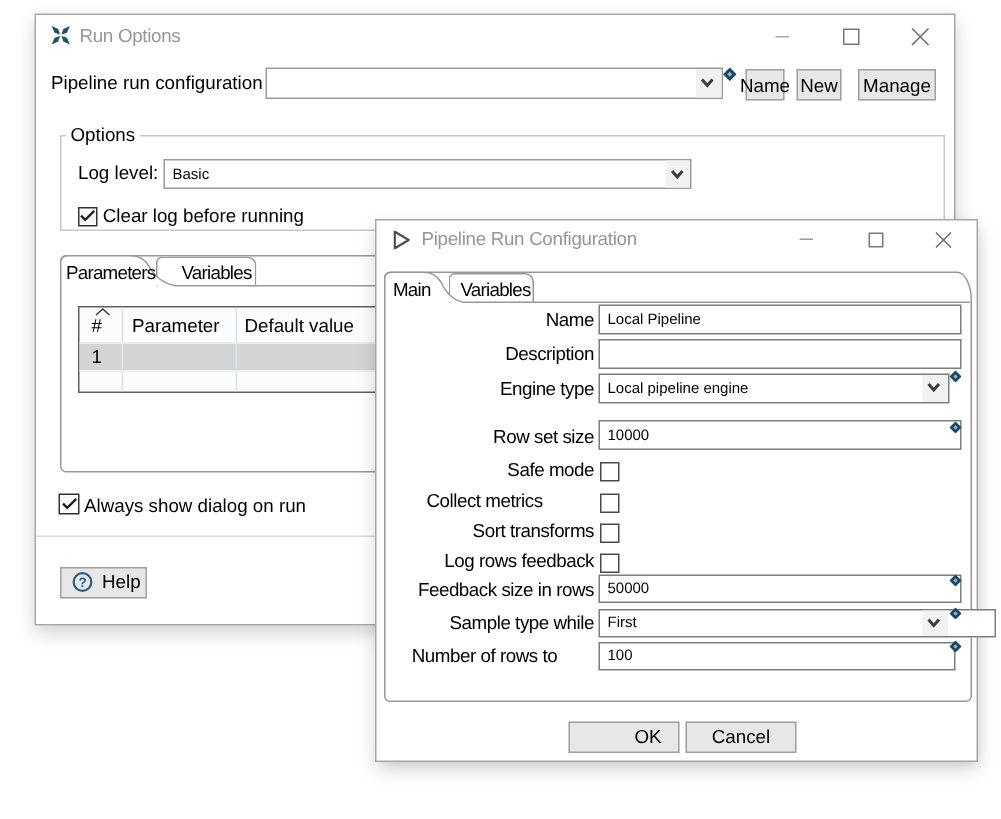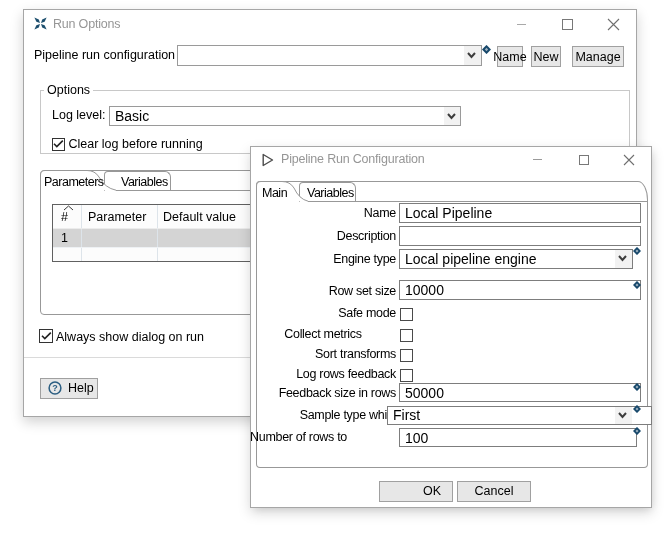--- a/index.html
+++ b/index.html
@@ -1,21 +1,21 @@
 <!DOCTYPE html>
 <html><head>
 <meta charset="utf-8">
 <style>
   html,body{margin:0;padding:0;width:667px;height:546px;background:#ffffff;
     font-family:"Liberation Sans",sans-serif;overflow:hidden;}
   .abs{position:absolute;}
   .lbl{position:absolute;font-size:12.5px;line-height:15px;color:#000;white-space:nowrap;}
   .ttl{position:absolute;font-size:12.5px;line-height:15px;color:#969696;white-space:nowrap;letter-spacing:-0.2px;}
   .inp{position:absolute;background:#fff;border:1px solid #9a9a9a;box-sizing:border-box;
-       font-size:14px;color:#000;white-space:nowrap;overflow:hidden;
+       font-size:10px;color:#000;white-space:nowrap;overflow:hidden;
        display:flex;align-items:center;padding-left:5px;}
   .btn{position:absolute;background:#e7e7e7;border:1px solid #a0a0a0;box-sizing:border-box;
        font-size:12.5px;color:#000;text-align:center;display:flex;align-items:center;justify-content:center;}
   .cb{position:absolute;width:13px;height:13px;background:#fff;border:1px solid #4a4a4a;box-sizing:border-box;}
   .dlg{position:absolute;background:#fff;border:1px solid #a6a6a6;box-sizing:border-box;}
   .inp2{border-color:#7d7d7d;}
   .tabt{letter-spacing:-0.5px;}
   .rlab{letter-spacing:-0.3px;}
 </style>
 </head>
@@ -155,31 +155,31 @@
 <div class="cb" style="left:399.5px;top:369px;"></div>
 
 <div class="lbl rlab" style="left:250px;top:386px;width:146px;text-align:right;">Feedback size in rows</div>
 <div class="inp inp2" style="left:399px;top:383px;width:242px;height:19px;">50000</div>
 <svg class="abs" style="left:633px;top:382.5px;" width="8" height="8" viewBox="0 0 10 10">
   <rect x="1.4" y="1.4" width="7.2" height="7.2" fill="#17486b" transform="rotate(45 5 5)"></rect>
   <rect x="3.7" y="3.7" width="2.6" height="2.6" fill="#9fb2c0" transform="rotate(45 5 5)"></rect>
 </svg>
 
 <div class="lbl rlab" style="left:250px;top:408px;width:146px;text-align:right;">Sample type while</div>
-<div class="inp inp2" style="left:387px;top:405.5px;width:265px;height:19px;">First</div>
+<div class="inp inp2" style="left:399px;top:405.5px;width:265px;height:19px;">First</div>
 <div class="abs" style="left:615px;top:406.5px;width:17px;height:17px;background:#f2f2f2;"></div>
 <svg class="abs" style="left:618px;top:411.5px;" width="9" height="7" viewBox="0 0 9 7">
   <path d="M1,1 L4.5,5 L8,1" stroke="#3d3d3d" stroke-width="2" fill="none"></path>
 </svg>
 <svg class="abs" style="left:633px;top:404.5px;" width="8" height="8" viewBox="0 0 10 10">
   <rect x="1.4" y="1.4" width="7.2" height="7.2" fill="#17486b" transform="rotate(45 5 5)"></rect>
   <rect x="3.7" y="3.7" width="2.6" height="2.6" fill="#9fb2c0" transform="rotate(45 5 5)"></rect>
 </svg>
 
-<div class="lbl rlab" style="left:250px;top:430px;width:146px;text-align:left;">Number of rows to</div>
+<div class="lbl rlab" style="left:250px;top:430px;width:146px;text-align:center;">Number of rows to</div>
 <div class="inp inp2" style="left:399px;top:428px;width:238px;height:19px;">100</div>
 <svg class="abs" style="left:633px;top:426.5px;" width="8" height="8" viewBox="0 0 10 10">
   <rect x="1.4" y="1.4" width="7.2" height="7.2" fill="#17486b" transform="rotate(45 5 5)"></rect>
   <rect x="3.7" y="3.7" width="2.6" height="2.6" fill="#9fb2c0" transform="rotate(45 5 5)"></rect>
 </svg>
 
 <div class="btn" style="left:379px;top:480.5px;width:74px;height:21px;padding-left:32px;">OK</div>
 <div class="btn" style="left:457px;top:480.5px;width:74px;height:21px;">Cancel</div>
 
 </body></html>

